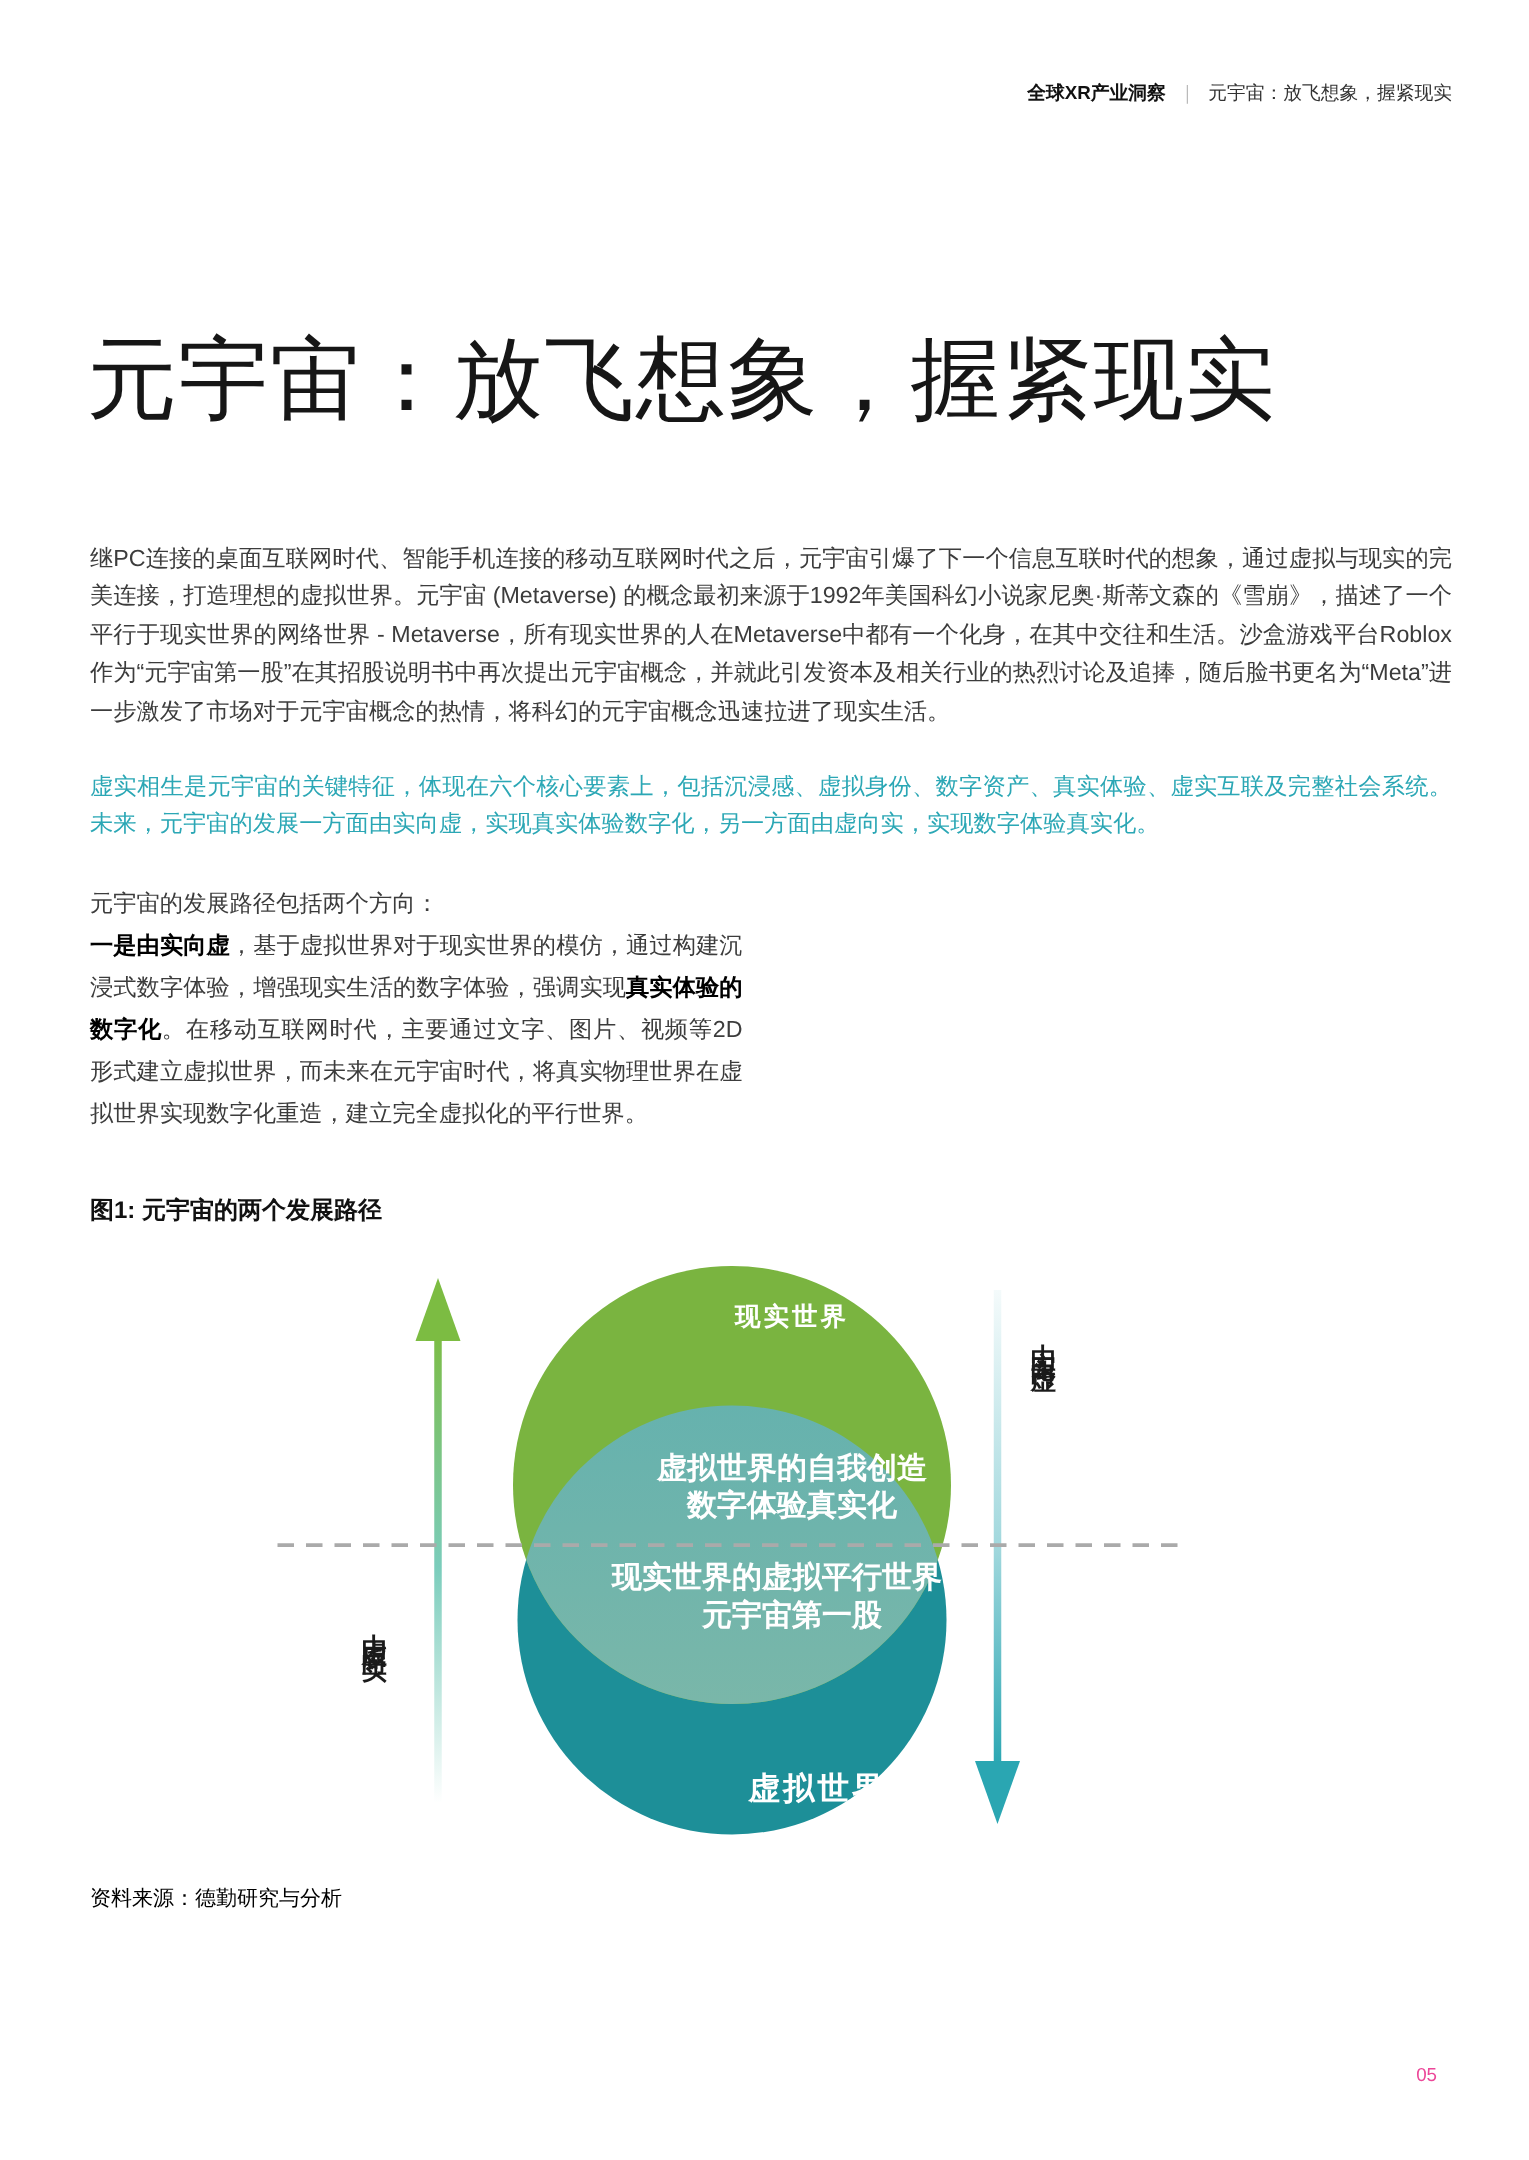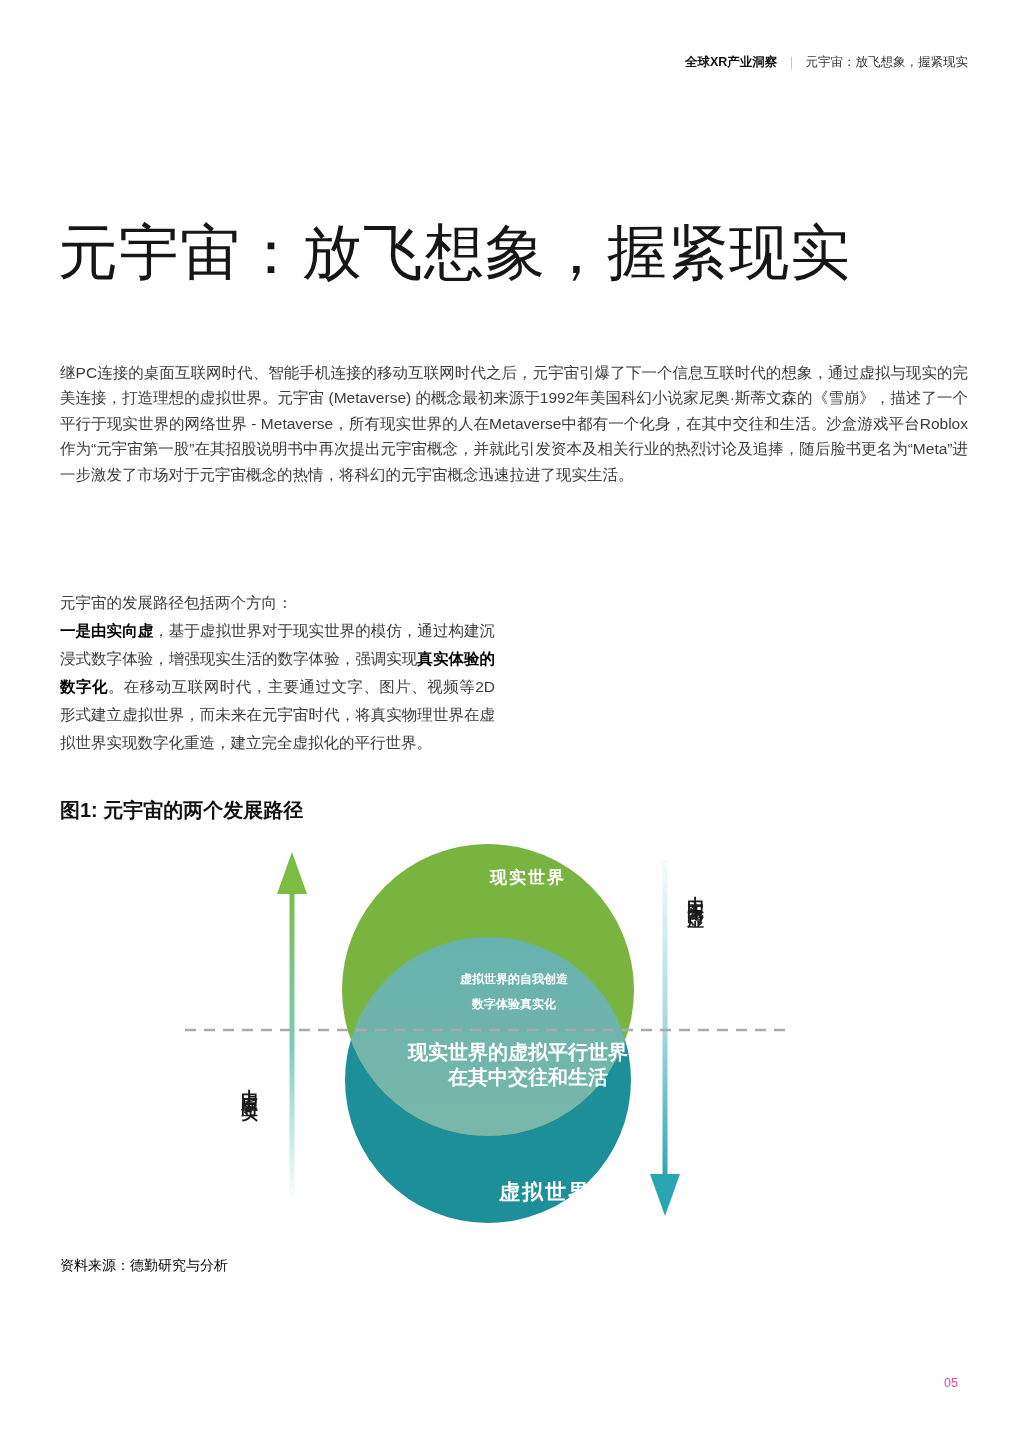--- a/index.html
+++ b/index.html
@@ -31,28 +31,28 @@
     position: absolute; left: 60px; top: 513px; width: 908px;
     font-size: 15.5px; line-height: 24.5px; text-align: justify;
   }
 
   
   .columns { position: absolute; left: 60px; top: 589px; width: 908px; display: flex; gap: 28px; }
   .col { width: 435px; font-size: 15.5px; line-height: 28px; color: #3c3c3c; text-align: justify; }
   .col .b { font-weight: 700; color: #000; }
 
   
-  .figure-caption { position: absolute; left: 60px; top: 797px; font-size: 20px; font-weight: 700; color: #111; }
+  .figure-caption { position: absolute; left: 60px; top: 797px; font-size: 16px; font-weight: 700; color: #111; }
   .figure { position: absolute; left: 0; top: 830px; width: 1019px; height: 420px; }
   .figure svg { position: absolute; left: 0; top: 0; }
 
   .fig-label { position: absolute; color: #fff; font-weight: 700; text-align: center; margin-left: 40px; }
   .lbl-top    { left: 388px; top: 36px;  width: 200px; font-size: 17px; letter-spacing: 2px; }
   .lbl-bottom { left: 405px; top: 348px; width: 200px; font-size: 21px; letter-spacing: 2px; }
-  .lbl-ov-top    { left: 324px; top: 137px; width: 300px; font-size: 12px; line-height: 25px; }
+  .lbl-ov-top    { left: 338px; top: 137px; width: 300px; font-size: 20px; line-height: 25px; }
   .lbl-ov-bottom { left: 338px; top: 210px; width: 300px; font-size: 20px; line-height: 25px; }
 
   .vlabel {
     position: absolute; writing-mode: vertical-rl; text-orientation: upright;
     font-size: 17px; font-weight: 700; color: #1a1a1a; letter-spacing: 5px;
   }
   .vlabel-right { left: 684px; top: 52px; }
   .vlabel-left  { left: 238px; top: 245px; }
 
   
@@ -67,20 +67,21 @@
   <div class="header">
     <span class="section">全球XR产业洞察</span>
     <span class="sep">｜</span>
     <span class="doc-title">元宇宙：放飞想象，握紧现实</span>
   </div>
 
   <h1 class="main-title">元宇宙：放飞想象，握紧现实</h1>
 
   <p class="intro">继PC连接的桌面互联网时代、智能手机连接的移动互联网时代之后，元宇宙引爆了下一个信息互联时代的想象，通过虚拟与现实的完美连接，打造理想的虚拟世界。元宇宙 (Metaverse) 的概念最初来源于1992年美国科幻小说家尼奥·斯蒂文森的《雪崩》，描述了一个平行于现实世界的网络世界 - Metaverse，所有现实世界的人在Metaverse中都有一个化身，在其中交往和生活。沙盒游戏平台Roblox作为“元宇宙第一股”在其招股说明书中再次提出元宇宙概念，并就此引发资本及相关行业的热烈讨论及追捧，随后脸书更名为“Meta”进一步激发了市场对于元宇宙概念的热情，将科幻的元宇宙概念迅速拉进了现实生活。</p>
 
+  <p class="highlight" style="color: rgb(43, 167, 181);">虚实相生是元宇宙的关键特征，体现在六个核心要素上，包括沉浸感、虚拟身份、数字资产、真实体验、虚实互联及完整社会系统。未来，元宇宙的发展一方面由实向虚，实现真实体验数字化，另一方面由虚向实，实现数字体验真实化。</p>
 
   <div class="columns">
     <p class="col"><span>元宇宙的发展路径包括两个方向：</span><br><span class="b">一是由实向虚</span><span>，基于虚拟世界对于现实世界的模仿，通过构建沉浸式数字体验，增强现实生活的数字体验，强调实现</span><span class="b">真实体验的数字化</span><span>。在移动互联网时代，主要通过文字、图片、视频等2D形式建立虚拟世界，而未来在元宇宙时代，将真实物理世界在虚拟世界实现数字化重造，建立完全虚拟化的平行世界。</span></p>
   </div>
 
   <div class="figure-caption">图1: 元宇宙的两个发展路径</div>
 
   <div class="figure">
     <svg width="1019" height="420" viewBox="0 0 1019 420">
       <defs>
@@ -111,21 +112,21 @@
       <polygon points="277,64 307,64 292,22" fill="#7cbc42"></polygon>
 
       <line x1="665" y1="30" x2="665" y2="346" stroke="url(#gradR)" stroke-width="5"></line>
       <polygon points="650,344 680,344 665,386" fill="#2aa6b2"></polygon>
 
       <line x1="185" y1="200" x2="790" y2="200" stroke-width="2.5" stroke-dasharray="11 8" stroke="#aaaaaa"></line>
     </svg>
 
     <div class="fig-label lbl-top">现实世界</div>
     <div class="fig-label lbl-ov-top"><span>虚拟世界的自我创造</span><br><span>数字体验真实化</span></div>
-    <div class="fig-label lbl-ov-bottom"><span>现实世界的虚拟平行世界，</span><br><span>在其中交往和生活</span></div>
+    <div class="fig-label lbl-ov-bottom"><span>现实世界的虚拟平行世界，</span><br><span>元宇宙第一股</span></div>
     <div class="fig-label lbl-bottom">虚拟世界</div>
 
     <div class="vlabel vlabel-right">由实向虚</div>
     <div class="vlabel vlabel-left">由虚向实</div>
   </div>
 
   <div class="source">资料来源：德勤研究与分析</div>
 
   <div class="page-number">05</div>
 

